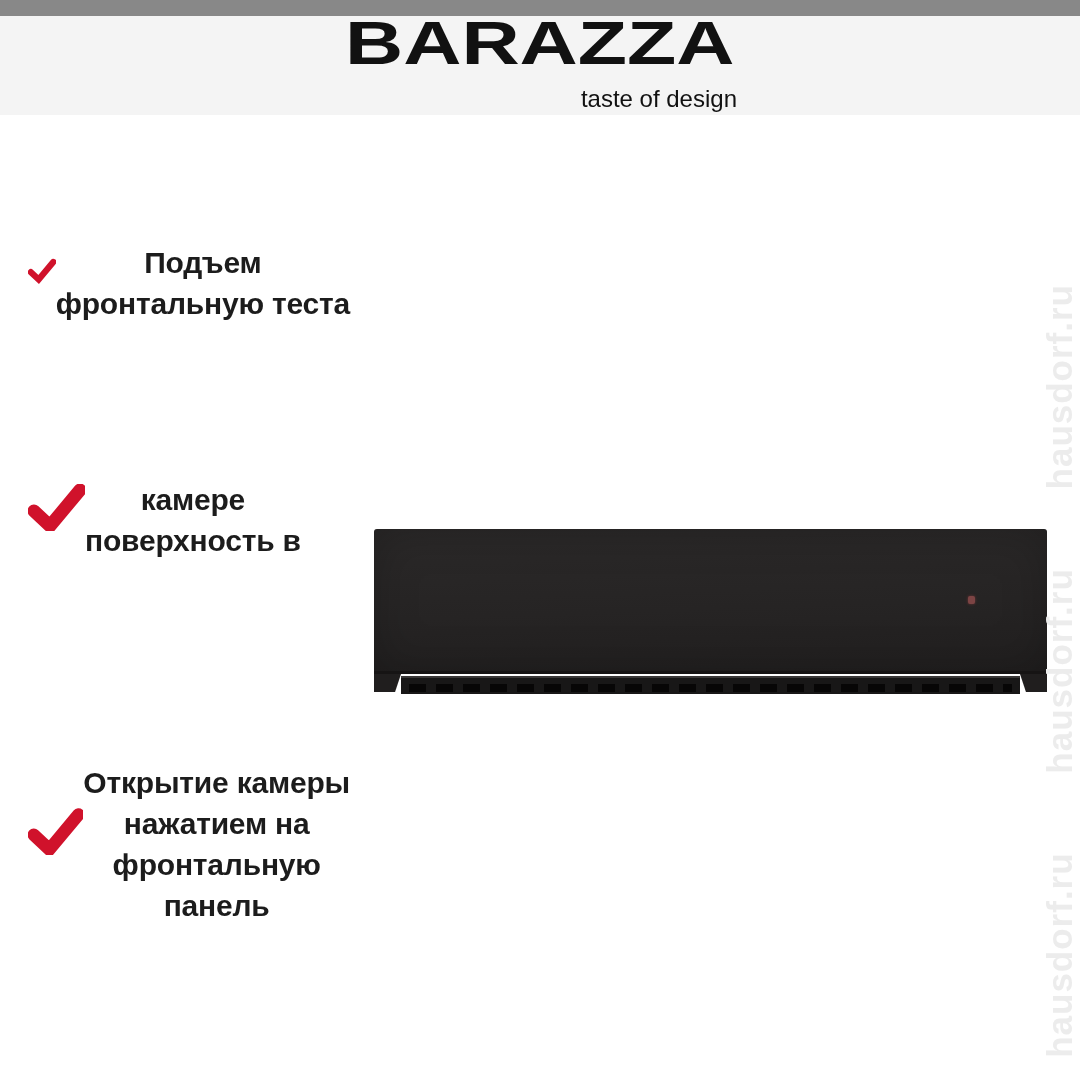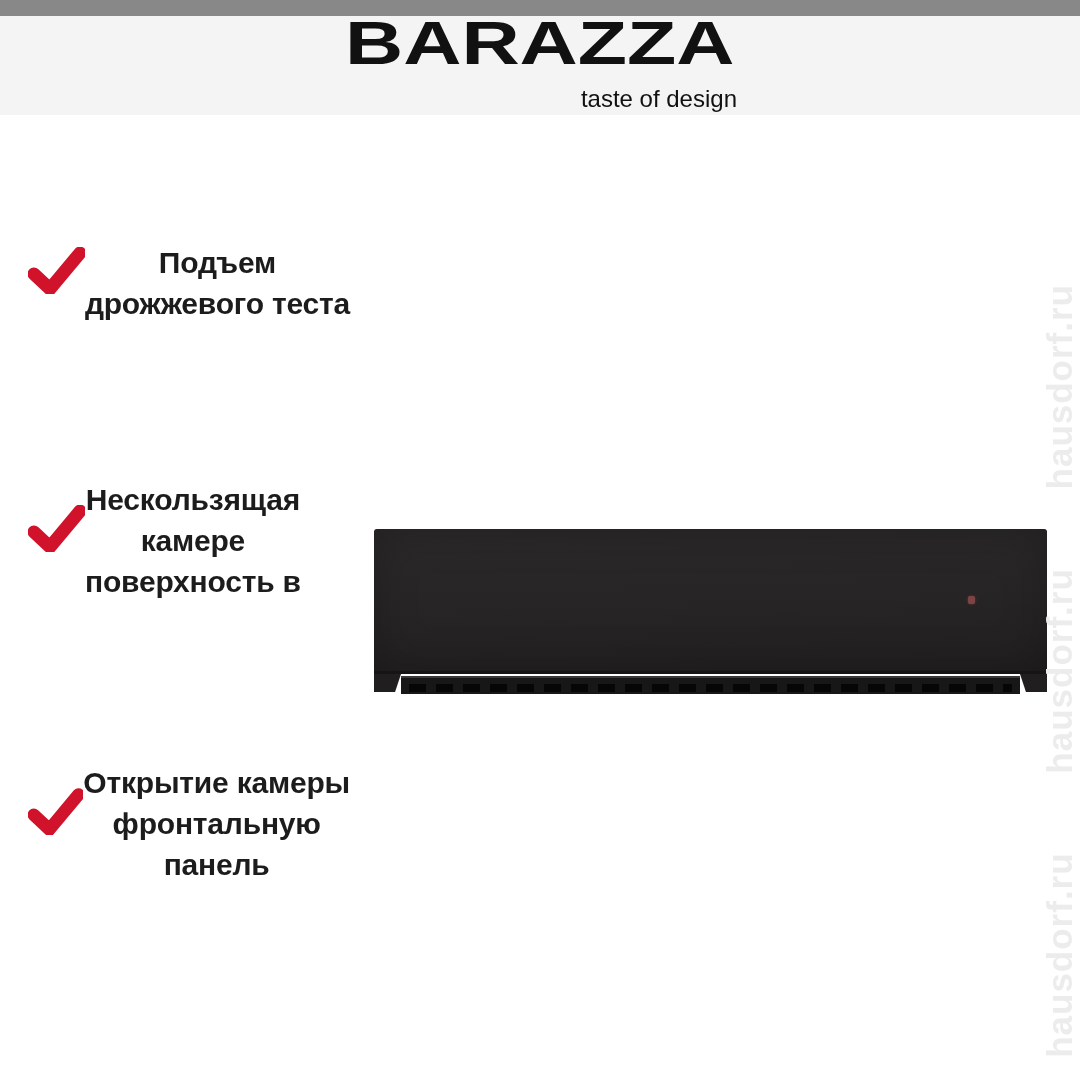--- a/index.html
+++ b/index.html
@@ -95,41 +95,41 @@
   <div class="header-band"></div>
   <div class="brand-logo">BARAZZA</div>
   <div class="brand-tagline">taste of design</div>
 
   <div class="feature f1">
     <svg class="check-icon" viewBox="0 0 57 47">
       <path d="M6 27 L22 42 L52 6"></path>
     </svg>
     <div class="feature-text">
       <div class="feature-line">Подъем</div>
-      <div class="feature-line">дрожжевого теста</div>
+      <div class="feature-line">фронтальную теста</div>
     </div>
   </div>
 
   <div class="feature f2">
     <svg class="check-icon" viewBox="0 0 57 47">
       <path d="M6 27 L22 42 L52 6"></path>
     </svg>
     <div class="feature-text">
-      <div class="feature-line">Нескользящая</div>
       <div class="feature-line">камере</div>
       <div class="feature-line">поверхность в</div>
     </div>
   </div>
 
   <div class="feature f3">
     <svg class="check-icon" viewBox="0 0 57 47">
       <path d="M6 27 L22 42 L52 6"></path>
     </svg>
     <div class="feature-text">
       <div class="feature-line">Открытие камеры</div>
+      <div class="feature-line">нажатием на</div>
       <div class="feature-line">фронтальную</div>
       <div class="feature-line">панель</div>
     </div>
   </div>
 
   <div class="appliance">
     <div class="panel-body">
       <div class="led-indicator"></div>
     </div>
     <div class="vent">

